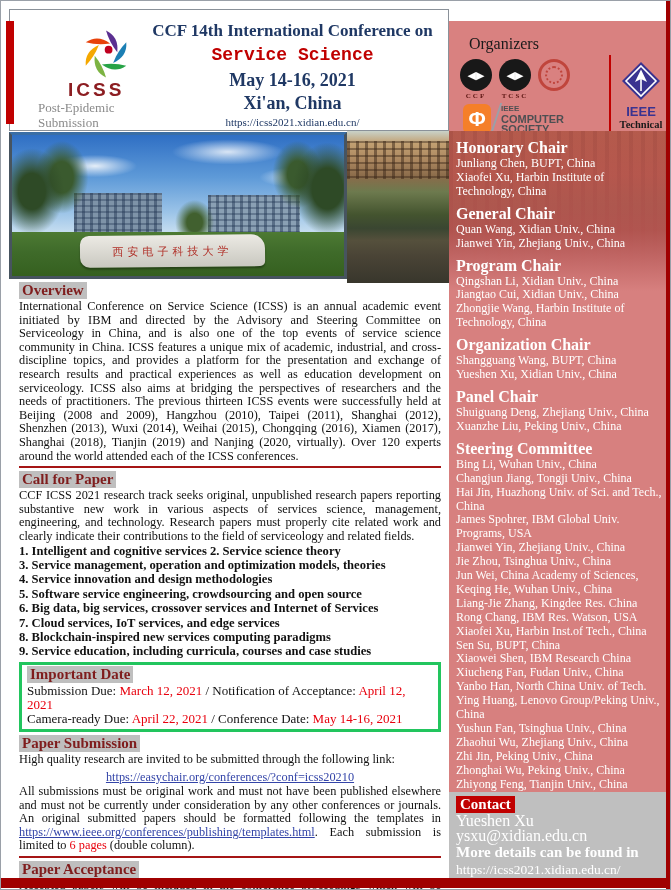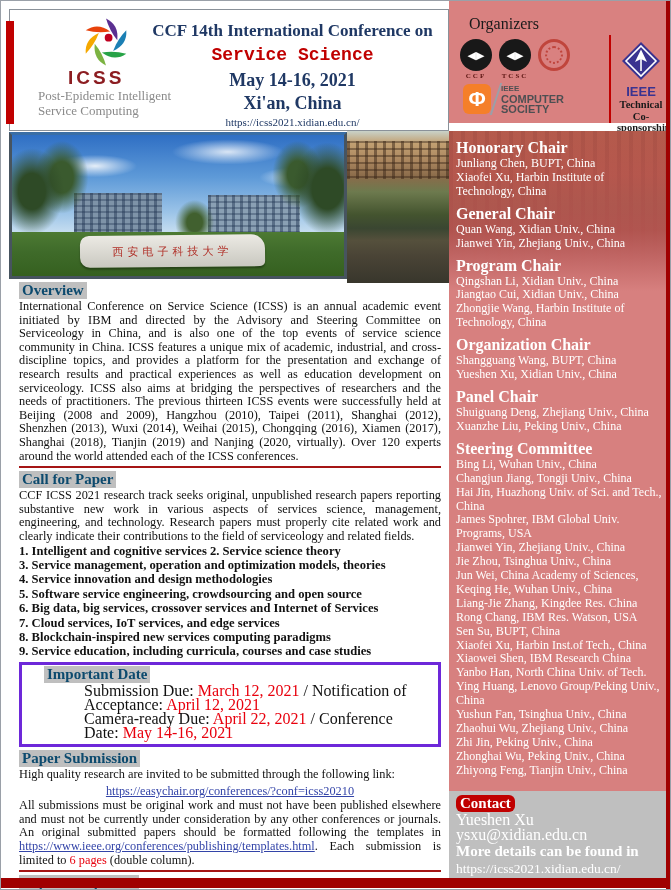--- a/index.html
+++ b/index.html
@@ -3,32 +3,32 @@
 <meta charset="utf-8">
 <style>
   html,body{margin:0;padding:0;background:#fff;}
   .page{position:relative;width:671px;height:890px;overflow:hidden;background:#fff;
         border:1px solid #9aa0a8;box-sizing:border-box;
         font-family:"Liberation Serif",serif;color:#111;}
   
   .header-box{position:absolute;left:8px;top:8px;width:440px;height:122px;background:#fff;
               border:1px solid #8a9199;box-sizing:border-box;}
   .red-accent-bar{position:absolute;left:5px;top:20px;width:8px;height:103px;background:#C00000;z-index:3;}
-  .logo-block{position:absolute;left:28px;top:6px;width:135px;}
+  .logo-block{position:absolute;left:28px;top:18px;width:135px;}
   .logo-swirl{display:block;margin-left:42px;}
   .logo-acronym{font-family:"Liberation Sans",sans-serif;font-weight:bold;font-size:19px;
                 color:#8C1D21;letter-spacing:3px;margin-left:30px;line-height:20px;}
   .logo-tagline{color:#8a8a8a;font-size:13px;line-height:15px;}
   .title-block{margin-left:130px;width:305px;text-align:center;padding-top:11px;}
   .title-l1{color:#1F3864;font-weight:bold;font-size:17px;line-height:20px;}
   .title-l2{color:#C00000;font-weight:bold;font-size:18px;line-height:28px;font-family:Liberation Mono, monospace;}
   .title-l3,.title-l4{color:#1F3864;font-weight:bold;font-size:18px;line-height:23px;}
   .title-url{color:#1F3864;font-size:11px;line-height:14px;}
   
-  .organizers-box{position:absolute;left:448px;top:0;width:219px;height:122px;background:#D98180;box-sizing:border-box;}
+  .organizers-box{position:absolute;left:448px;top:20px;width:219px;height:122px;background:#D98180;box-sizing:border-box;}
   .org-label{position:absolute;left:20px;top:14px;font-size:16px;color:#1a1a1a;}
   .org-logo-row{position:absolute;left:10px;top:38px;display:flex;gap:5px;}
   .seal{width:34px;text-align:center;}
   .seal-disc{width:32px;height:32px;border-radius:50%;background:#181818;color:#fff;
              display:flex;align-items:center;justify-content:center;font-size:11px;margin:0 auto;}
   .seal-cap{font-size:7px;font-weight:bold;color:#5a1410;letter-spacing:2px;line-height:8px;margin-top:1px;}
   .seal-xd{width:32px;height:32px;border-radius:50%;border:3px solid #C0453C;box-sizing:border-box;
            display:flex;align-items:center;justify-content:center;margin:0 auto;}
   .seal-xd-inner{width:14px;height:14px;border-radius:50%;border:2px dotted #C0453C;}
   .ieee-cs{position:absolute;left:14px;top:82px;display:flex;align-items:center;gap:4px;}
@@ -77,33 +77,33 @@
            box-sizing:border-box;display:flex;flex-direction:column;overflow:hidden;justify-content:space-between;}
   .sb-photo-overlay{position:absolute;left:0;top:0;width:219px;height:160px;background:
       linear-gradient(180deg,rgba(203,78,78,.55) 0%,rgba(206,88,88,.78) 62%,#D7807F 100%),
       repeating-linear-gradient(90deg,rgba(70,45,30,.25) 0 4px,rgba(0,0,0,0) 4px 12px),
       linear-gradient(180deg,#9a6a4a 0%,#8a5e42 28%,#5d5a3a 46%,#4a4a32 62%,#403a2e 78%,#473a30 100%);}
   .sb-content{position:relative;padding:2px 4px 0 7px;z-index:2;}
   .sb-title{color:#fff;font-weight:bold;font-size:16px;line-height:18px;margin-top:6px;}
   .sb-person{color:#fff;font-size:12px;line-height:13.9px;}
   .contact-box{position:relative;z-index:2;margin-top:auto;background:#BFBFBF;padding:3px 6px 4px 7px;}
   .contact-title{display:inline-block;background:#C00000;color:#fff;font-weight:bold;font-size:15px;
-                 line-height:17px;padding:0 4px;border-radius:6px;}
+                 line-height:17px;padding:0 4px;}
   .contact-name,.contact-email{color:#fff;font-size:16px;line-height:15px;}
   .contact-more{color:#fff;font-weight:bold;font-size:15px;line-height:19px;}
   .contact-url{color:#fff;font-size:13.5px;line-height:16px;}
   
   .left-col{position:absolute;left:8px;top:277px;width:440px;box-sizing:border-box;padding:3px 8px 0 10px;}
-  .sec-title{display:inline-block;background:#BFBFBF;color:#0c4a6e;font-weight:bold;font-size:15px;
+  .sec-title{display:inline-block;background:#BFBFBF;color:#7f1d1d;font-weight:bold;font-size:15px;
              line-height:17px;padding:0 3px;margin:1px 0 1px;}
   .para{text-align:justify;font-size:12.3px;line-height:13.6px;}
   .topic{font-weight:bold;font-size:12.6px;line-height:14.4px;}
   .rule{border:0;border-top:2px solid #A51515;margin:3px 0 2px;}
-  .id-box{border:3px solid #6d28d9;padding:0 22px 3px;margin:3px 0 2px;}
-  .id-line{font-size:16px;line-height:14.2px;margin-left:40px;}
+  .id-box{border:3px solid #22c55e;padding:0 5px 3px;margin:3px 0 2px;}
+  .id-line{font-size:13px;line-height:14.2px;}
   .line-plain{font-size:12.3px;line-height:13.6px;}
   .center{text-align:center;}
   .sg-red{color:#E8000D;}
   .sg-link{color:#3344A8;text-decoration:underline;}
   a.inline-link{color:#3344A8;text-decoration:underline;font-size:12.3px;}
   
   .right-edge{position:absolute;right:0;top:0;width:4px;height:890px;background:#A00000;z-index:6;}
   .bottom-bar{position:absolute;left:0;top:877px;width:671px;height:10px;background:#A00000;z-index:6;}
 </style>
 </head>
@@ -119,21 +119,21 @@
           <path d="M0 -27 Q 15 -20 13 -2 Q 4 -13 0 -27 Z" fill="#5B2F91"></path>
           <path d="M0 -27 Q 15 -20 13 -2 Q 4 -13 0 -27 Z" fill="#1B7FB4" transform="rotate(60)"></path>
           <path d="M0 -27 Q 15 -20 13 -2 Q 4 -13 0 -27 Z" fill="#27A347" transform="rotate(120)"></path>
           <path d="M0 -27 Q 15 -20 13 -2 Q 4 -13 0 -27 Z" fill="#7CB342" transform="rotate(180)"></path>
           <path d="M0 -27 Q 15 -20 13 -2 Q 4 -13 0 -27 Z" fill="#F5A800" transform="rotate(240)"></path>
           <path d="M0 -27 Q 15 -20 13 -2 Q 4 -13 0 -27 Z" fill="#E8420B" transform="rotate(300)"></path>
           <circle cx="3" cy="-5" r="4.5" fill="#C00020"></circle>
         </g>
       </svg>
       <div class="logo-acronym">ICSS</div>
-      <div class="logo-tagline">Post-Epidemic Intelligent</div>
+      <div class="logo-tagline">Post-Epidemic Submission</div>
       <div class="logo-tagline">Service Computing</div>
     </div>
     <div class="title-block">
       <div class="title-l1">CCF 14th International Conference on</div>
       <div class="title-l2">Service Science</div>
       <div class="title-l3">May 14-16, 2021</div>
       <div class="title-l4">Xi'an, China</div>
       <div class="title-url">https://icss2021.xidian.edu.cn/</div>
     </div>
   </div>
@@ -261,23 +261,24 @@
         <div class="sb-person">Bing Li, Wuhan Univ., China</div>
         <div class="sb-person">Changjun Jiang, Tongji Univ., China</div>
         <div class="sb-person">Hai Jin, Huazhong Univ. of Sci. and Tech., China</div>
         <div class="sb-person">James Spohrer, IBM Global Univ. Programs, USA</div>
         <div class="sb-person">Jianwei Yin, Zhejiang Univ., China</div>
         <div class="sb-person">Jie Zhou, Tsinghua Univ., China</div>
         <div class="sb-person">Jun Wei, China Academy of Sciences,</div>
         <div class="sb-person">Keqing He, Wuhan Univ., China</div>
         <div class="sb-person">Liang-Jie Zhang, Kingdee Res. China</div>
         <div class="sb-person">Rong Chang, IBM Res. Watson, USA</div>
+        <div class="sb-person">Xiaofei Xu, Harbin Inst.of Tech., China</div>
         <div class="sb-person">Sen Su, BUPT, China</div>
-        <div class="sb-person">Xiaofei Xu, Harbin Inst.of Tech., China</div>
         <div class="sb-person">Xiaowei Shen, IBM Research China</div>
+        <div class="sb-person">Xiucheng Fan, Fudan Univ., China</div>
         <div class="sb-person">Yanbo Han, North China Univ. of Tech.</div>
         <div class="sb-person">Ying Huang, Lenovo Group/Peking Univ., China</div>
         <div class="sb-person">Yushun Fan, Tsinghua Univ., China</div>
         <div class="sb-person">Zhaohui Wu, Zhejiang Univ., China</div>
         <div class="sb-person">Zhi Jin, Peking Univ., China</div>
         <div class="sb-person">Zhonghai Wu, Peking Univ., China</div>
         <div class="sb-person">Zhiyong Feng, Tianjin Univ., China</div>
       </div>
     <div class="contact-box">
       <div><span class="contact-title">Contact</span></div>

